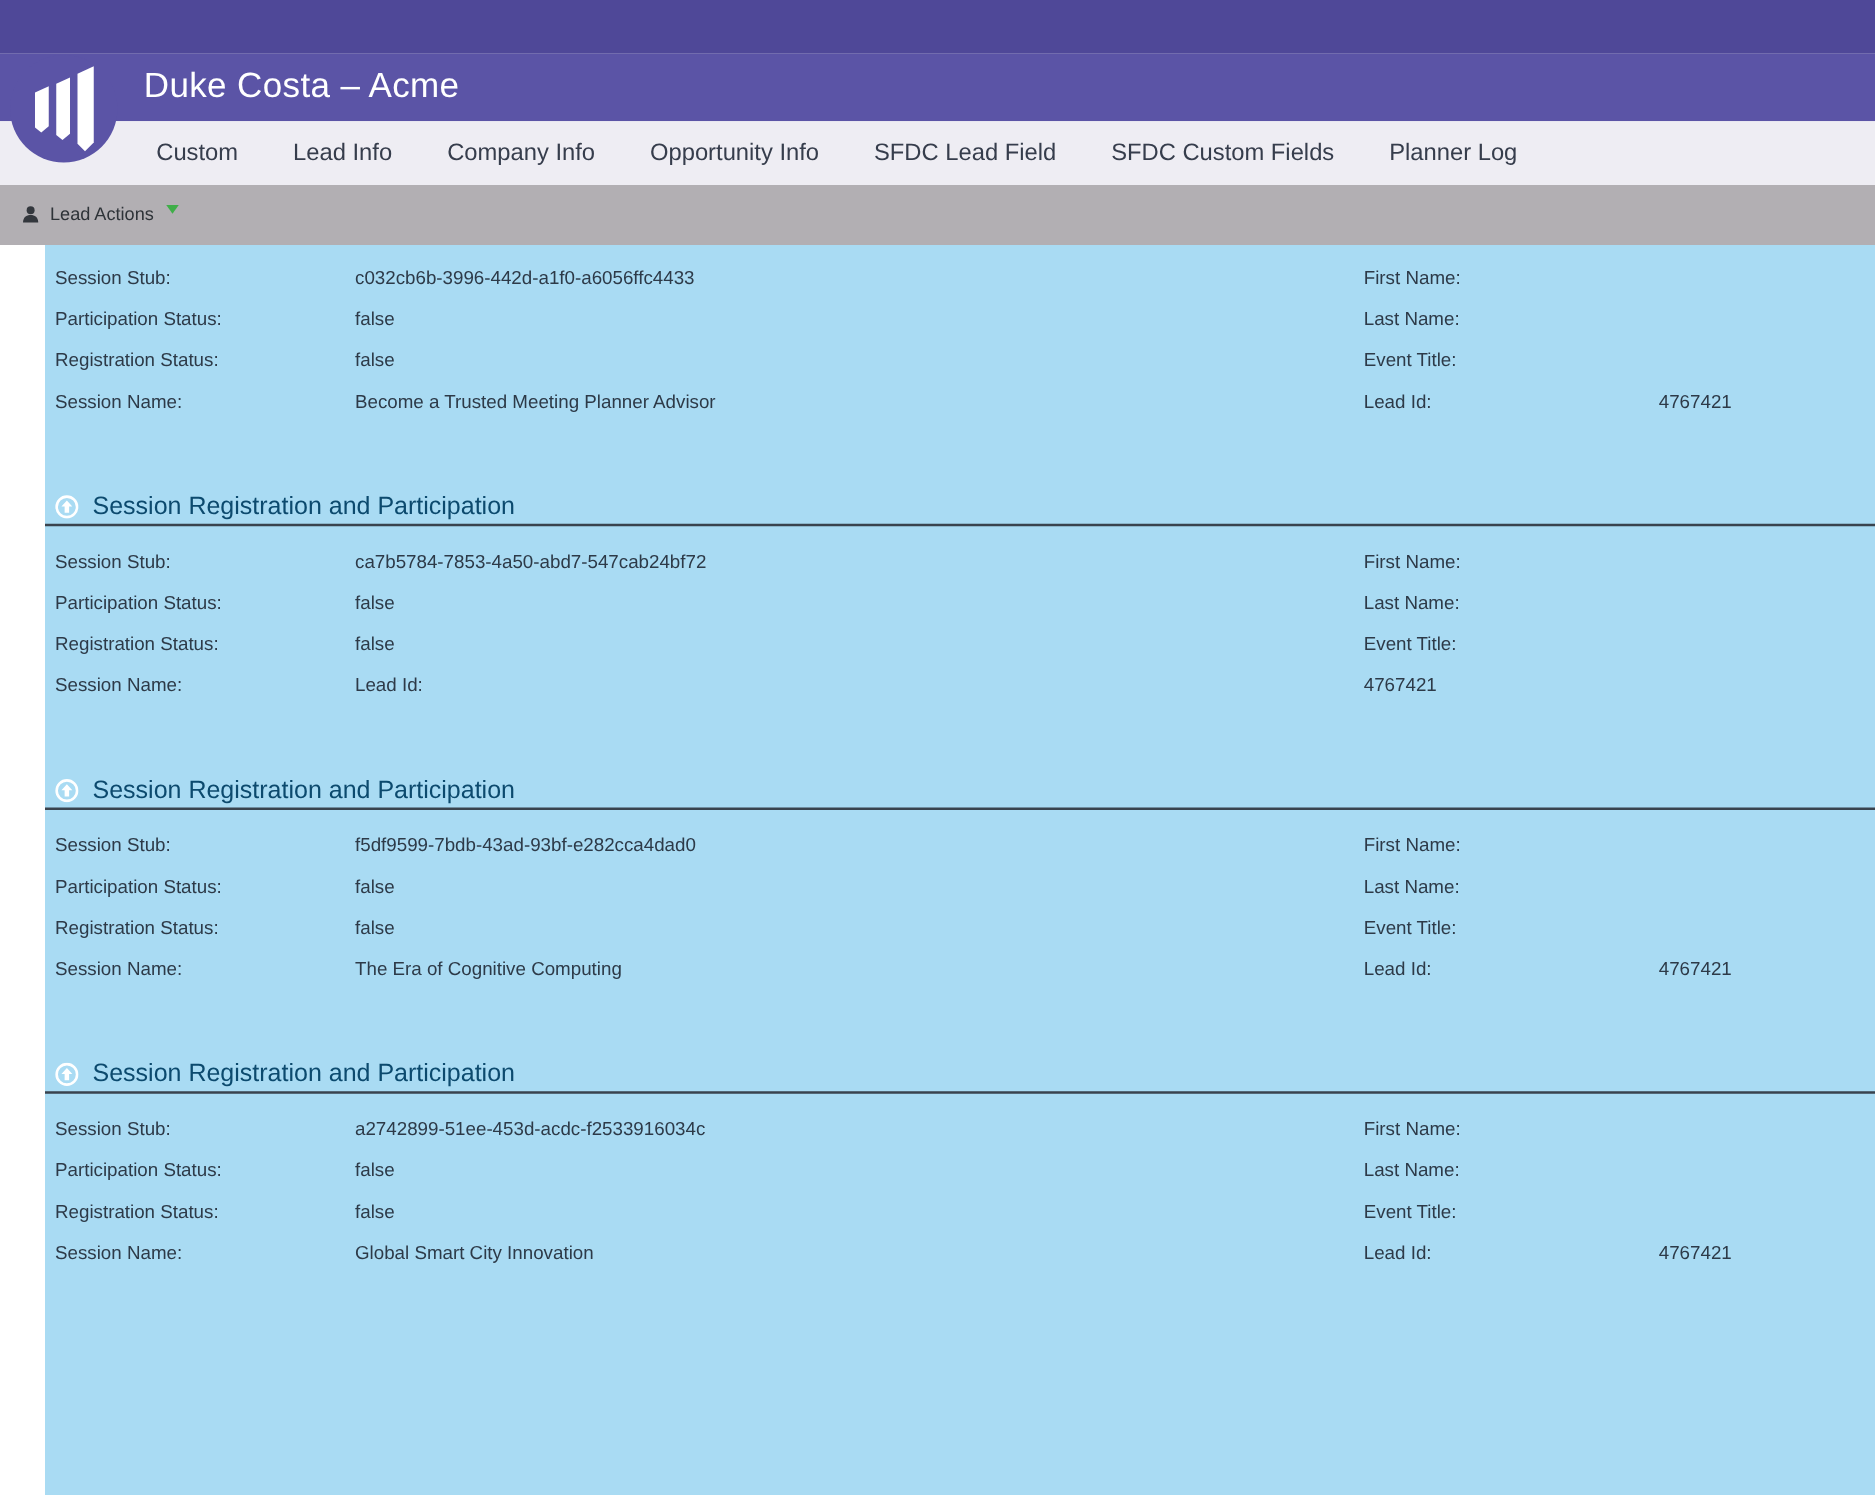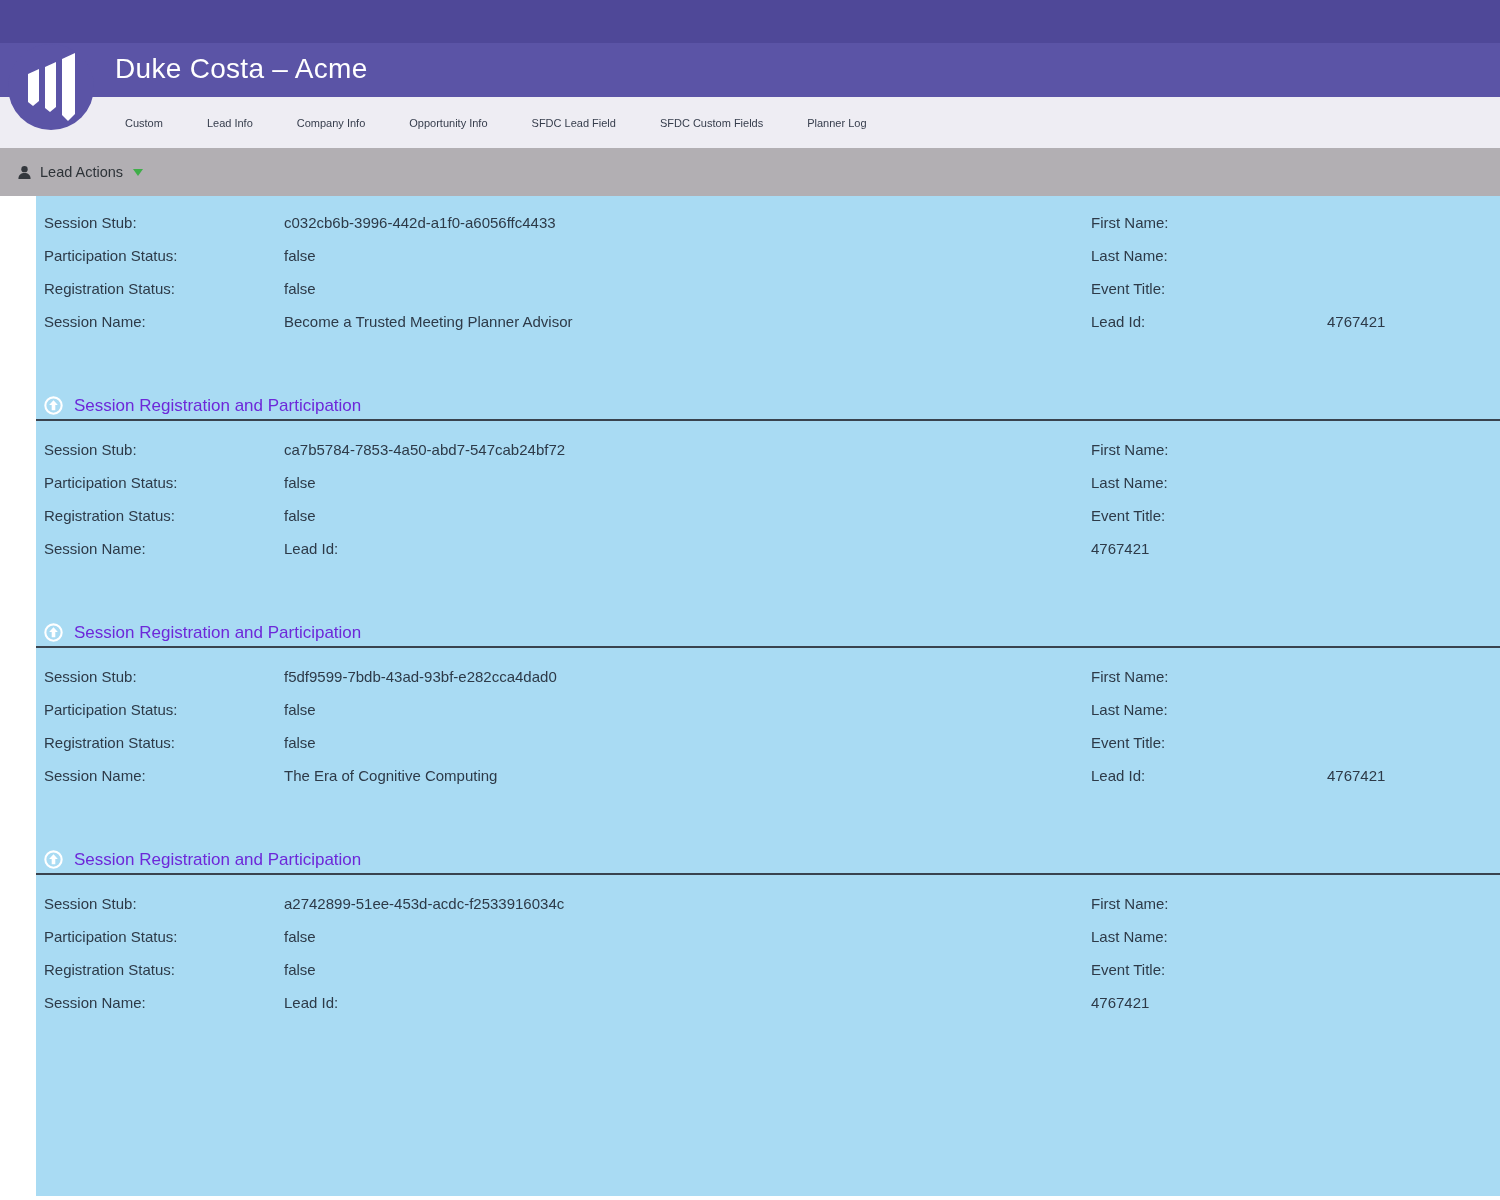--- a/index.html
+++ b/index.html
@@ -11,41 +11,41 @@
   .header { height:54px; background:#5b54a6; position:relative; }
   .page-title { position:absolute; left:115px; top:50%; transform:translateY(-54%);
     color:#ffffff; font-size:28px; font-weight:400; letter-spacing:.3px; white-space:nowrap;text-align:center; }
   .logo-circle { position:absolute; left:8px; top:1px; width:86px; height:86px;
     border-radius:50%; background:#5b54a6; z-index:6; }
   .logo-circle svg { position:absolute; left:0; top:0; }
 
   
   .tabbar { height:51px; background:#eeedf3; display:flex; padding-left:103px;
     position:relative; z-index:2; }
-  .tab { display:flex; align-items:center; padding:0 22px; font-size:11px;
+  .tab { display:flex; align-items:center; padding:0 22px; font-size:19px;
     color:#363d4c; cursor:pointer; white-space:nowrap; }
   .tab.active { background:#b2afb3; color:#ffffff; border-top:5px solid #e87d1e; }
 
   
   .toolbar { height:48px; background:#b2afb3; display:flex; align-items:center;
     padding-left:17px; }
-  .lead-actions { display:flex; align-items:center; gap:8px; cursor:pointer; }
+  .lead-actions { display:flex; align-items:flex-start; gap:8px; cursor:pointer; }
   .lead-actions .label { font-size:14.5px; color:#2e3338; }
   .tri-down { width:0; height:0; border-left:5px solid transparent;
     border-right:5px solid transparent; border-top:7px solid #3fae49; margin-left:2px; }
 
   
   .content { height:1000px; background:#a9dbf3; padding-top:10px;
     font-size:15px; color:#2d3a48;margin-left:36px; }
   .row { display:grid; grid-template-columns:240px 807px 236px auto;
     align-items:center; height:33px; padding-left:8px; }
   .row .val { white-space:nowrap; }
   .section-head { margin-top:54px; height:29px; border-bottom:2px solid #39434e;
     display:flex; align-items:center; gap:11px; padding-left:8px; }
-  .section-head .title { font-size:17px; color:#6d28d9; }
+  .section-head .title { font-size:20px; color:#0c4a6e; }
   .collapse-btn { width:19px; height:19px; display:inline-flex; cursor:pointer; }
   .section-body { padding-top:12px; }
 </style>
 </head>
 <body>
 
 <div class="top-strip"></div>
 
 <div class="header">
   <div class="logo-circle">
@@ -209,18 +209,19 @@
         <span class="val"></span>
       </div>
       <div class="row">
         <span class="lbl">Registration Status:</span>
         <span class="val">false</span>
         <span class="lbl">Event Title:</span>
         <span class="val"></span>
       </div>
       <div class="row">
         <span class="lbl">Session Name:</span>
+        <span class="val">Global Smart City Innovation</span>
         <span class="lbl">Lead Id:</span>
         <span class="val">4767421</span>
       </div>
     </div>
   </section>
 </div>
 
 </body></html>

